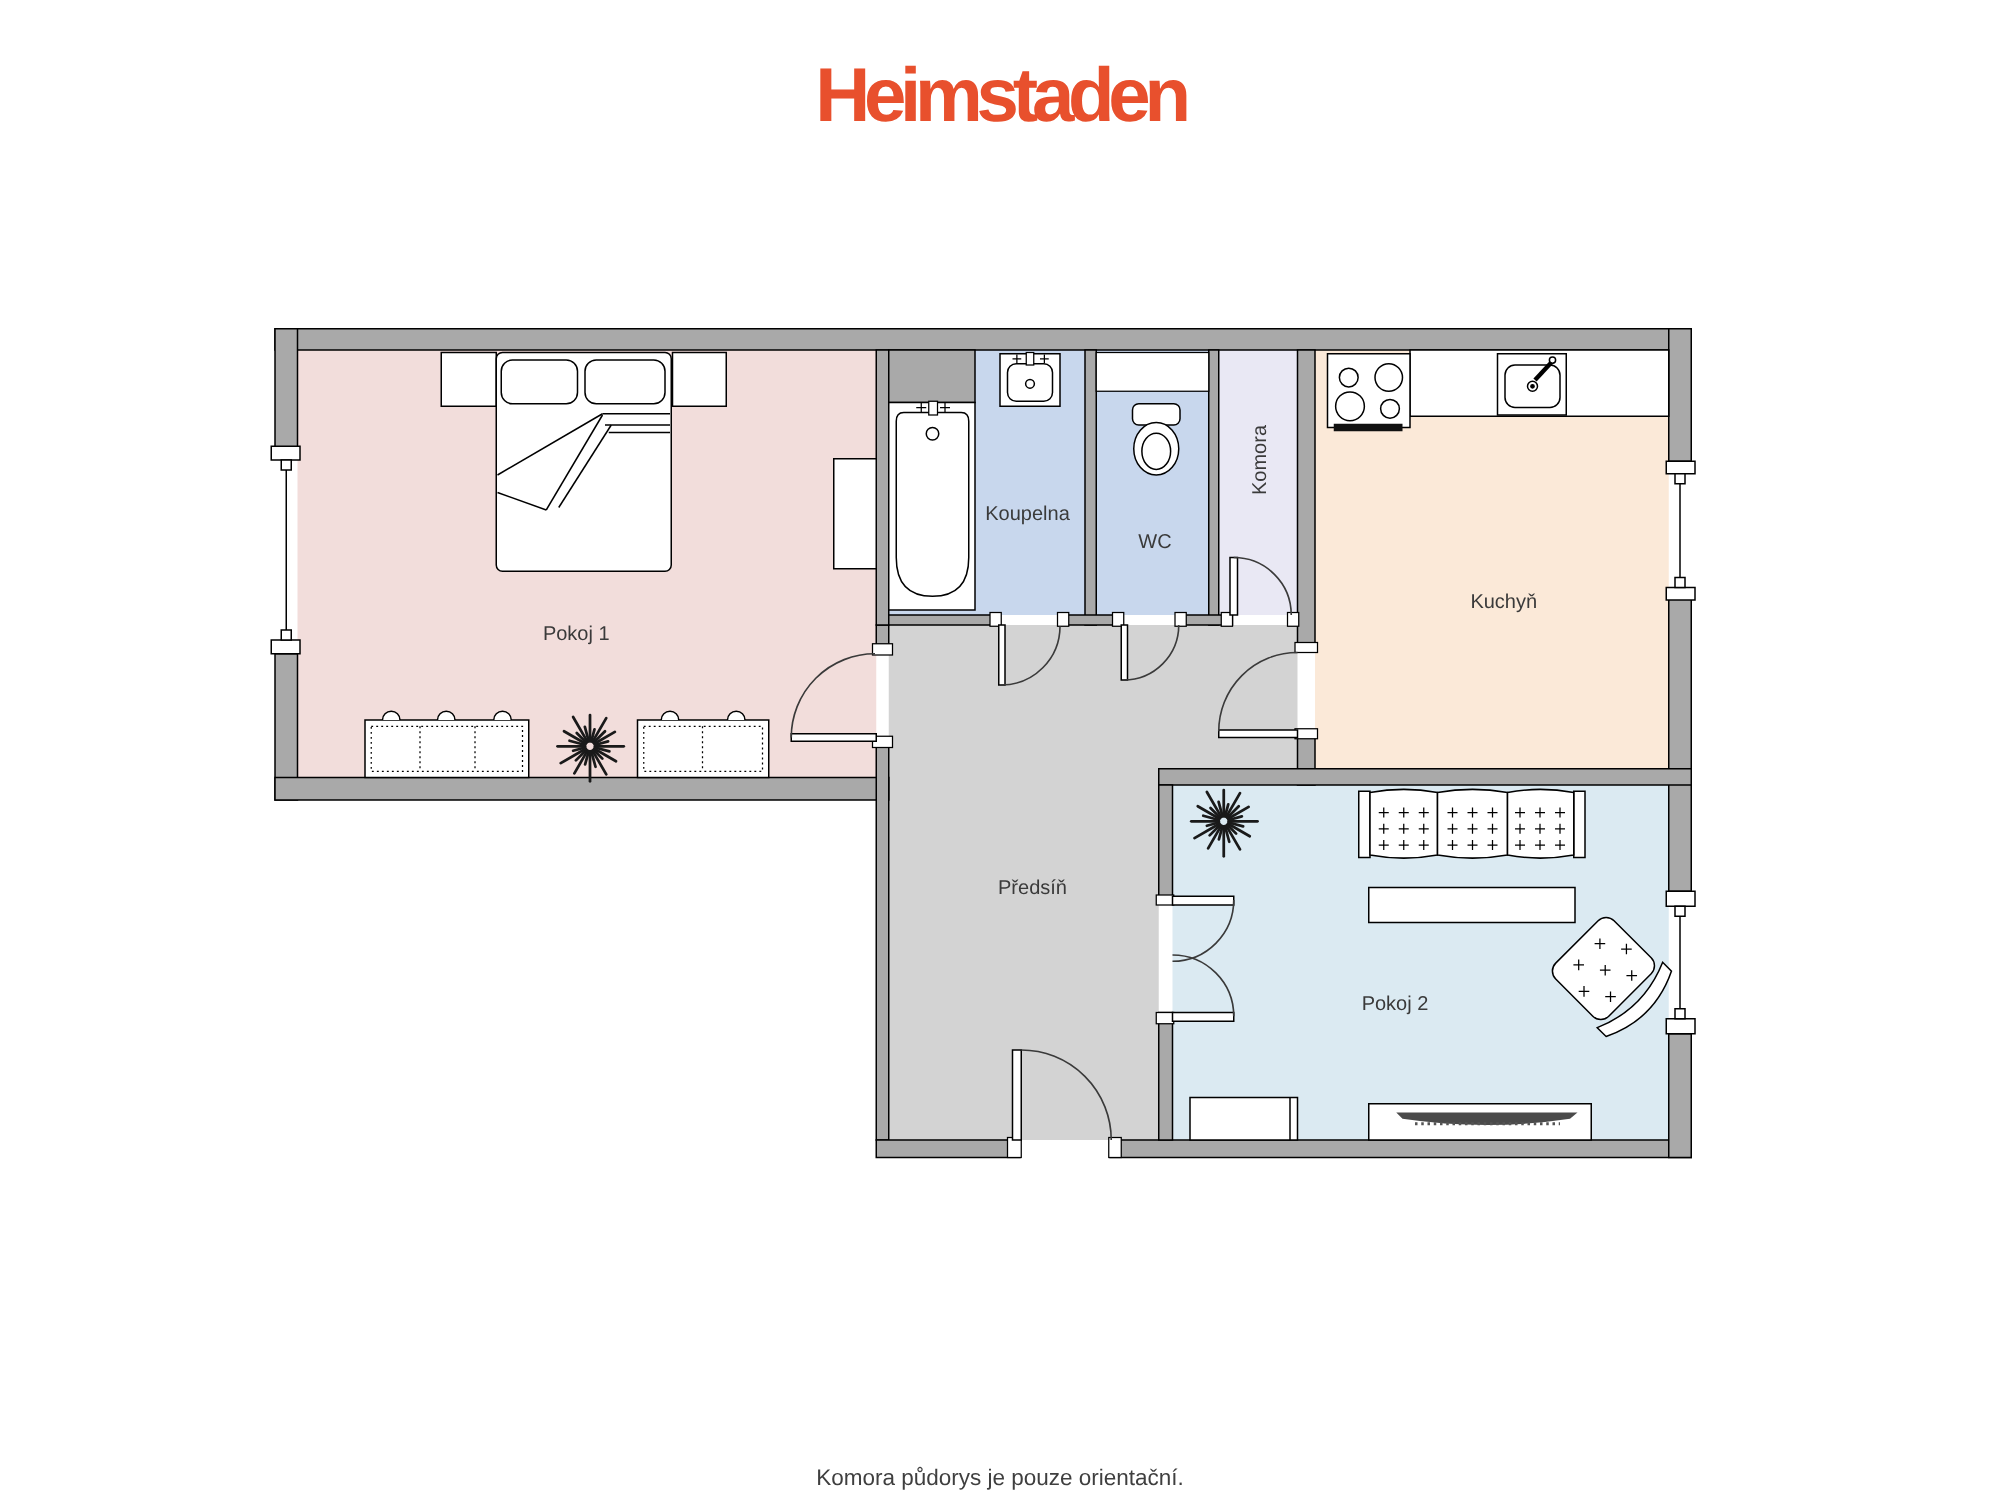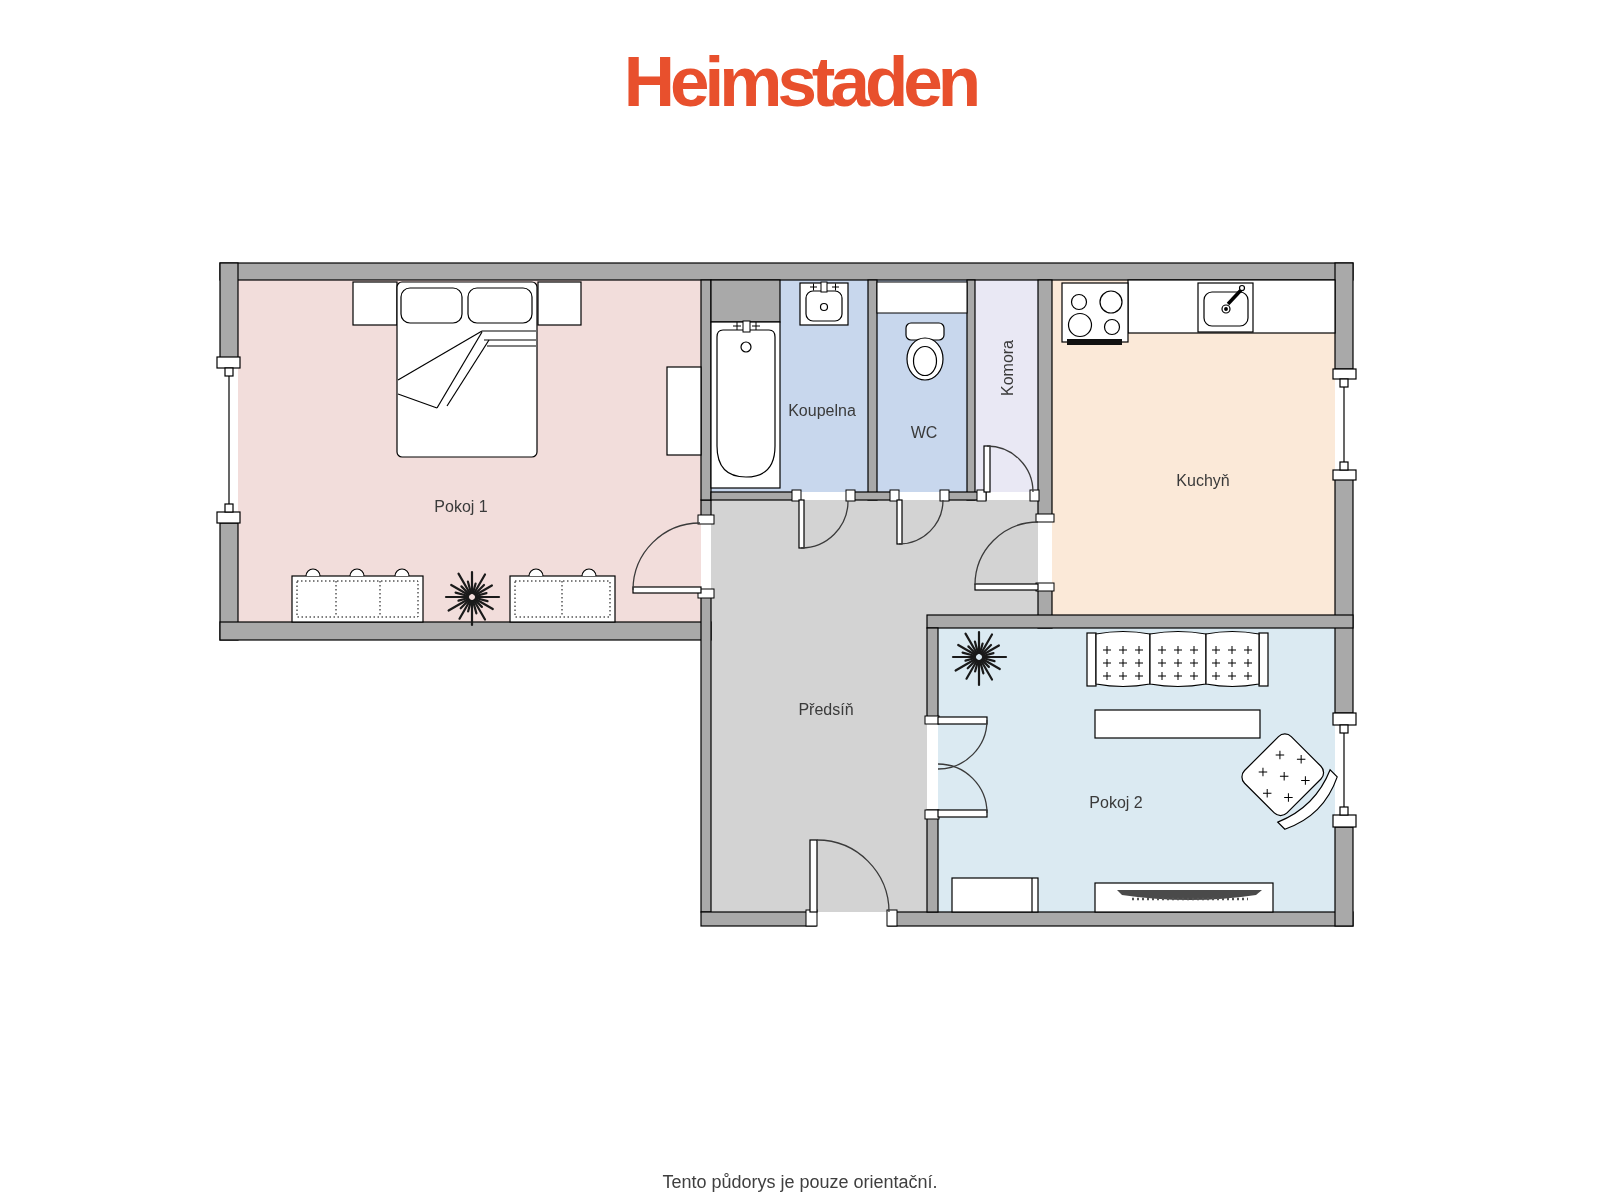--- a/index.html
+++ b/index.html
@@ -1,19 +1,19 @@
 <!DOCTYPE html>
 <html><head>
 <meta charset="utf-8">
 <style>
   html,body{margin:0;padding:0;background:#fff;}
   #page{position:relative;width:1600px;height:1200px;background:#fff;overflow:hidden;
         font-family:"Liberation Sans",sans-serif;}
   #logo{position:absolute;top:46px;left:0;right:0;text-align:center;
-        font-size:71px;font-weight:700;letter-spacing:-5px;color:#E8502D;line-height:1;}
+        font-size:61px;font-weight:700;letter-spacing:-5px;color:#E8502D;line-height:1;}
   #footer-note{position:absolute;top:1172px;left:0;right:0;text-align:center;
         font-size:18px;color:#3f3f3f;}
   svg text.room-label{font-family:"Liberation Sans",sans-serif;font-size:16px;fill:#3a3a3a;}
   .wallstroke{stroke:#000;stroke-width:1.2;}
 </style>
 </head>
 <body>
 
 <div id="page">
 
@@ -252,14 +252,14 @@
 
     <text class="room-label" x="461" y="512" text-anchor="middle">Pokoj 1</text>
     <text class="room-label" x="822" y="416" text-anchor="middle">Koupelna</text>
     <text class="room-label" x="924" y="438" text-anchor="middle">WC</text>
     <text class="room-label" transform="translate(1013,368) rotate(-90)" text-anchor="middle">Komora</text>
     <text class="room-label" x="1203" y="486" text-anchor="middle">Kuchyň</text>
     <text class="room-label" x="826" y="715" text-anchor="middle">Předsíň</text>
     <text class="room-label" x="1116" y="808" text-anchor="middle">Pokoj 2</text>
   </svg>
 
-  <div id="footer-note">Tento půdorys je pouze orientační.</div>
+  <div id="footer-note">Komora půdorys je pouze orientační.</div>
 </div>
 
 </body></html>

